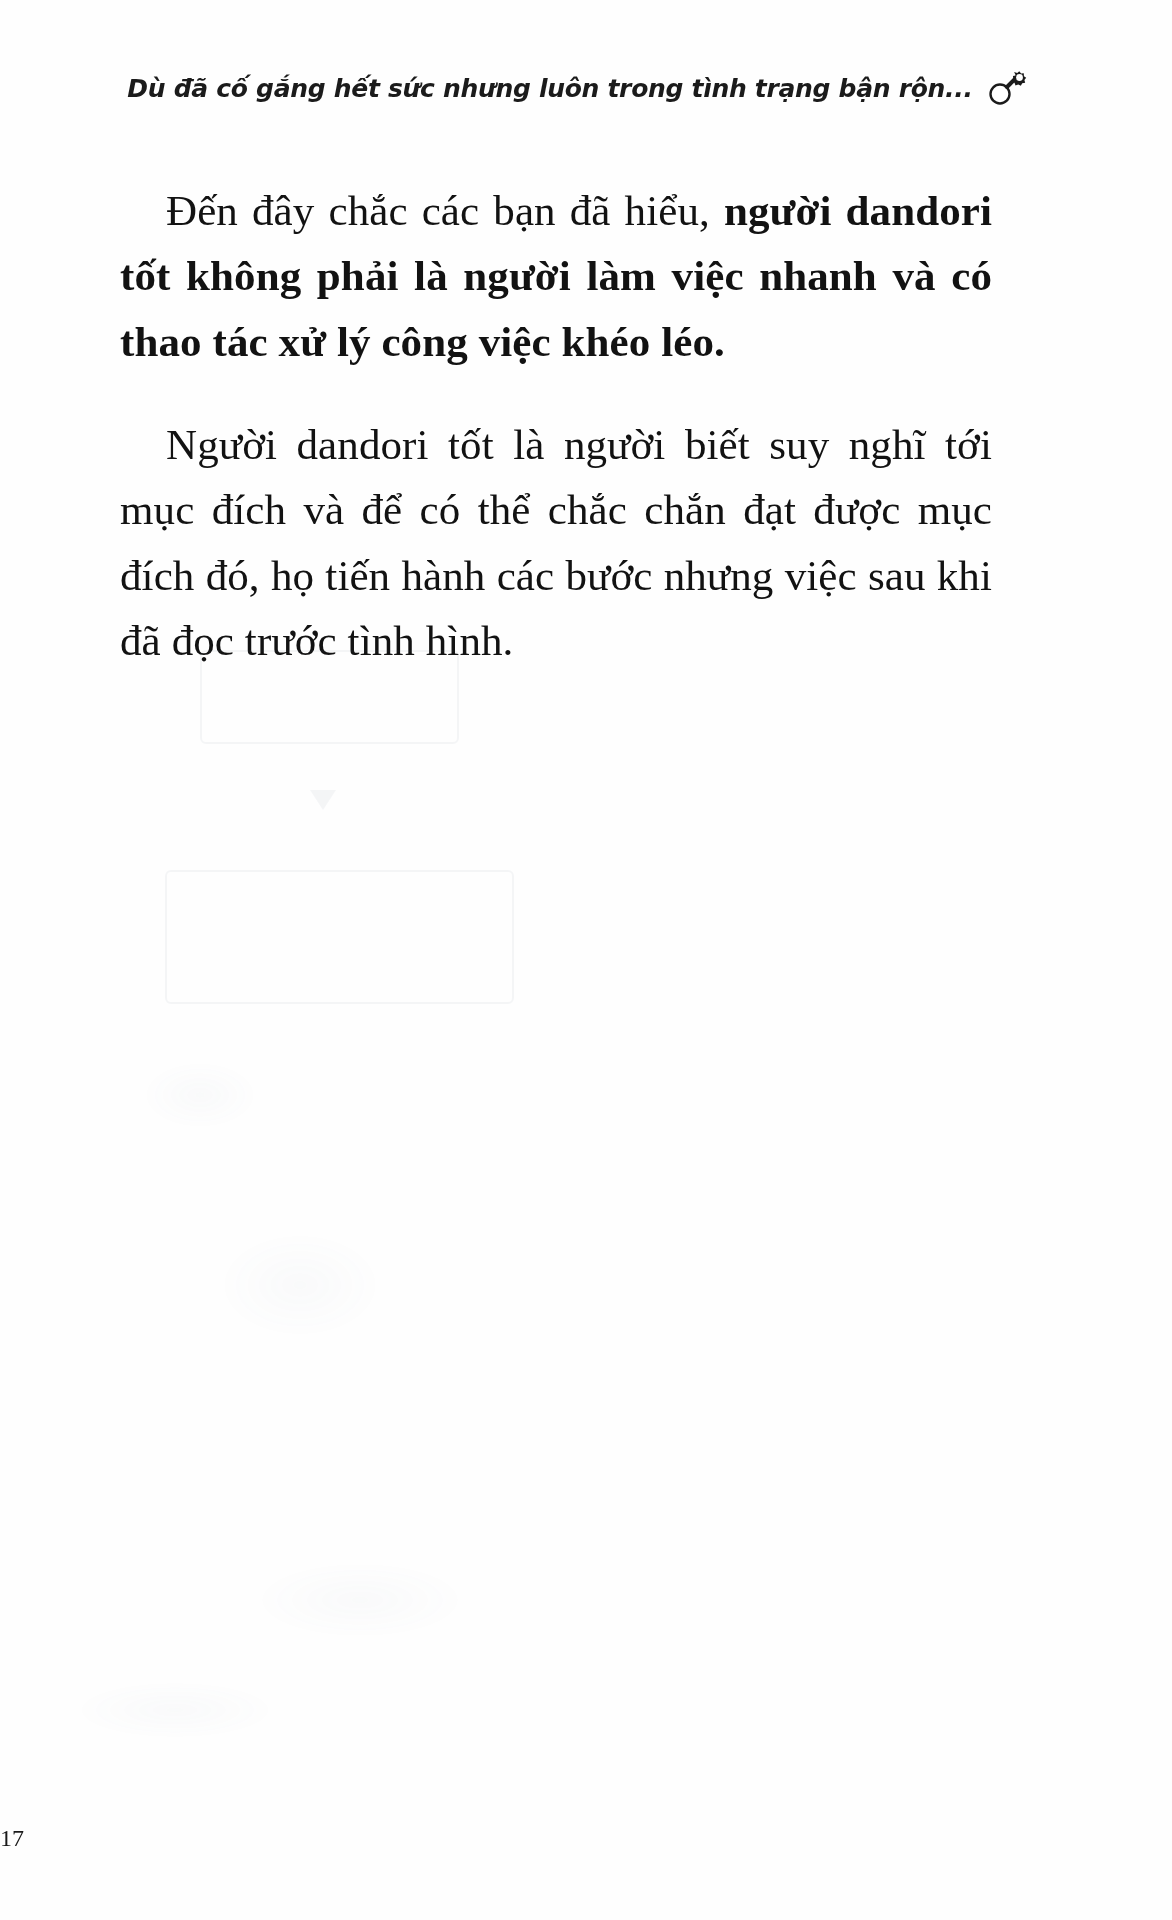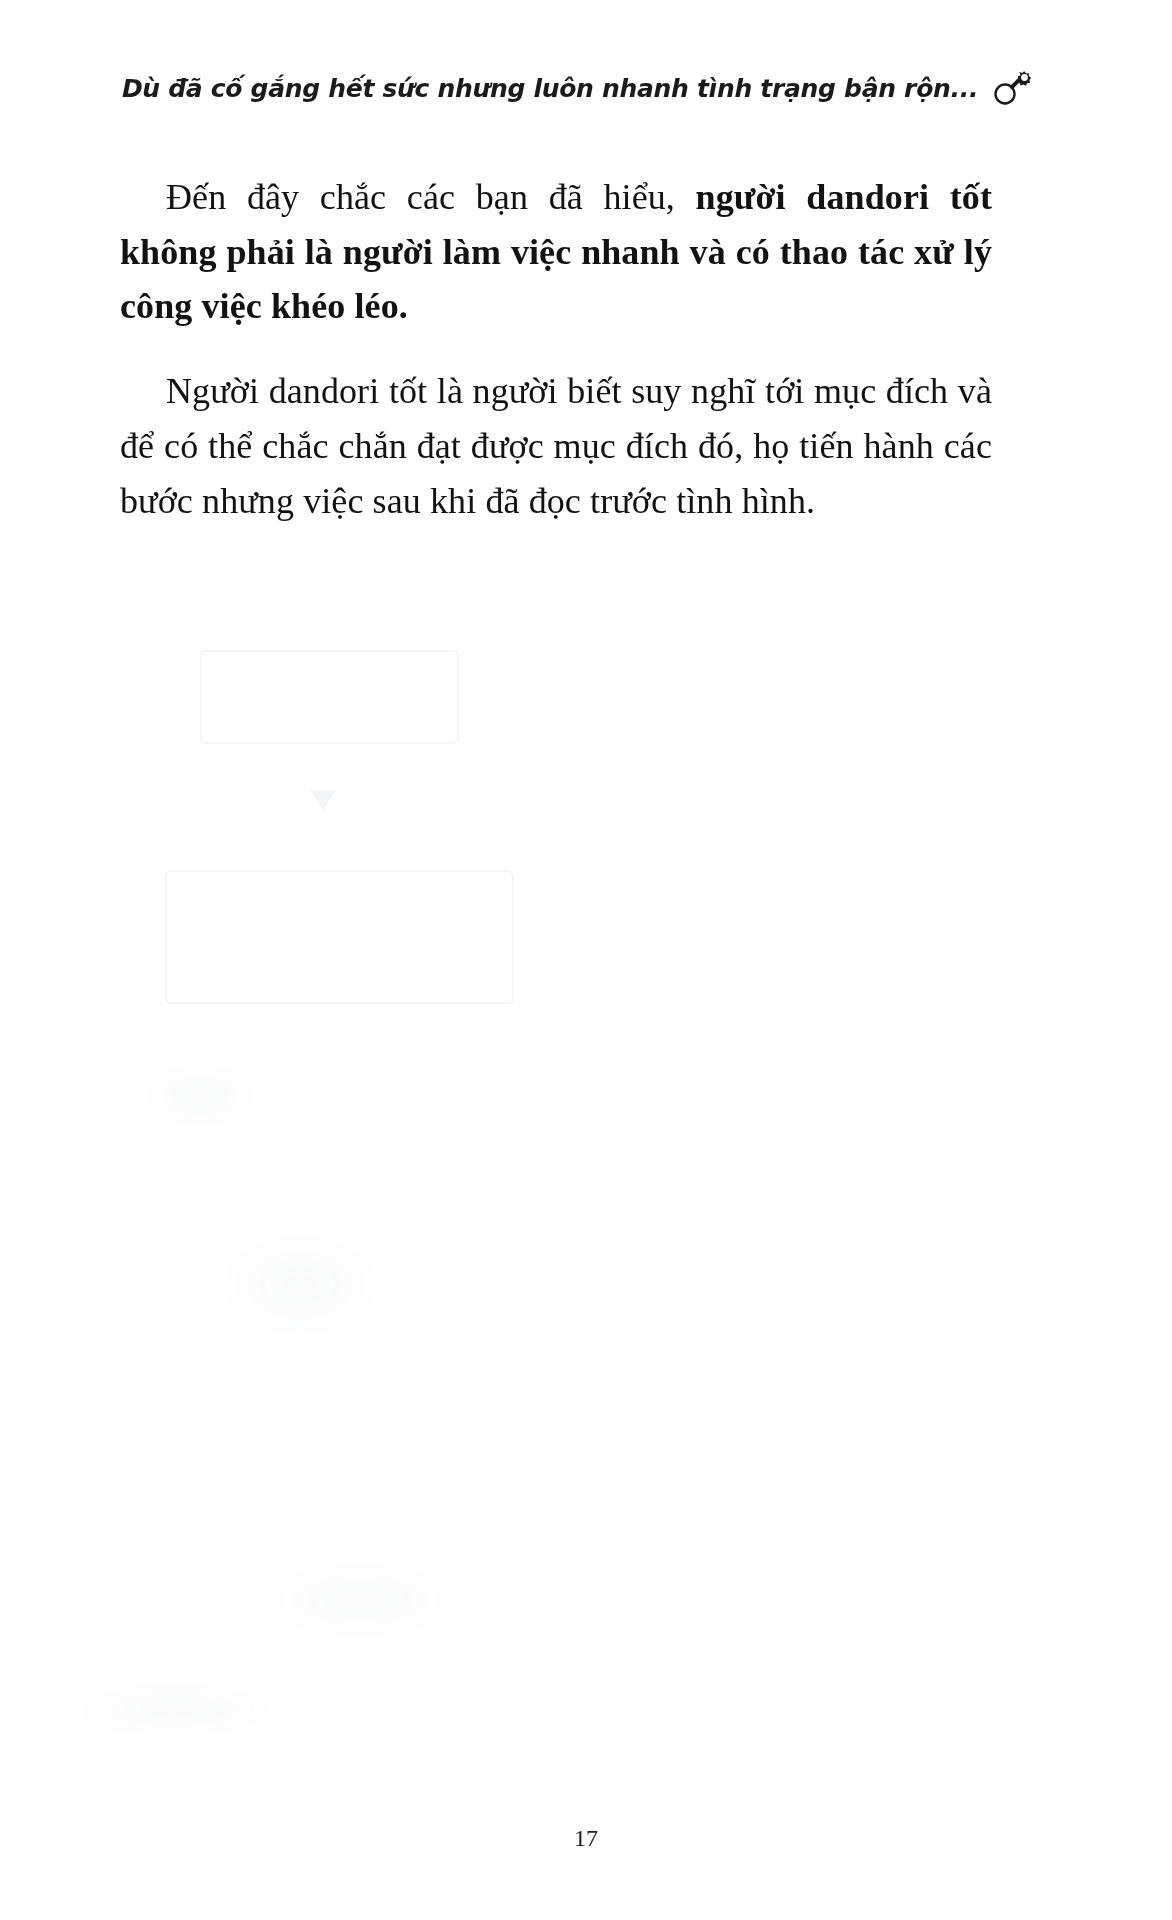--- a/index.html
+++ b/index.html
@@ -63,22 +63,22 @@
 
   
   .content {
     position: absolute;
     top: 170px;
     left: 120px;
     width: 872px;
   }
 
   p.para {
-    margin: 0 0 14px 0;
-    font-size: 36px;
+    margin: 8px 0 14px 0;
+    font-size: 43px;
     line-height: 1.52;
     text-align: justify;
     text-justify: inter-word;
     color: #121212;
     letter-spacing: 0.1px;
   }
 
   p.para.first { text-indent: 46px; }
 
   .bold-lead {
@@ -115,34 +115,34 @@
     background: radial-gradient(ellipse at center, rgba(90,110,140,0.5) 0%, rgba(90,110,140,0) 72%);
     border-radius: 50%;
   }
 
   
   .folio {
     position: absolute;
     bottom: 68px;
     left: 0;
     right: 0;
-    text-align: center;
+    text-align: left;
     font-family: "Liberation Serif", serif;
     font-size: 24px;
     color: #1a1a1a;
   }
 </style>
 </head>
 <body>
 
 <div class="page">
 
   <div class="header">
     <div class="header-inner">
-      <span class="header-title">Dù đã cố gắng hết sức nhưng luôn nhanh tình trạng bận rộn...</span>
+      <span class="header-title">Dù đã cố gắng hết sức nhưng luôn trong tình trạng bận rộn...</span>
       <span class="header-icon">
         <svg viewBox="0 0 46 46" width="46" height="46" aria-hidden="true">
           <g fill="none" stroke="#1b1b1b" stroke-width="2.4">
             <circle cx="17" cy="27" r="9.5" fill="#ffffff"></circle>
             <line x1="24" y1="20" x2="34" y2="10" stroke-width="4" stroke-linecap="round"></line>
           </g>
           <g fill="#1b1b1b">
             <path d="M33 3.5 l3.4 1.0 l2.2-2.0 l2.0 2.6 l2.9-0.4 l0.2 3.3 l2.4 1.6 l-1.9 2.4 l0.8 3.0 l-3.2 0.7 l-1.5 2.6 l-2.8-1.3 l-3.0 1.0 l-1.1-2.9 l-2.6-1.3 l1.4-2.7 l-0.5-3.2 l3.1-0.6 z" transform="translate(-2,0) scale(0.92) translate(3,2)"></path>
           </g>
           <circle cx="36.5" cy="10.5" r="3.4" fill="#ffffff"></circle>

